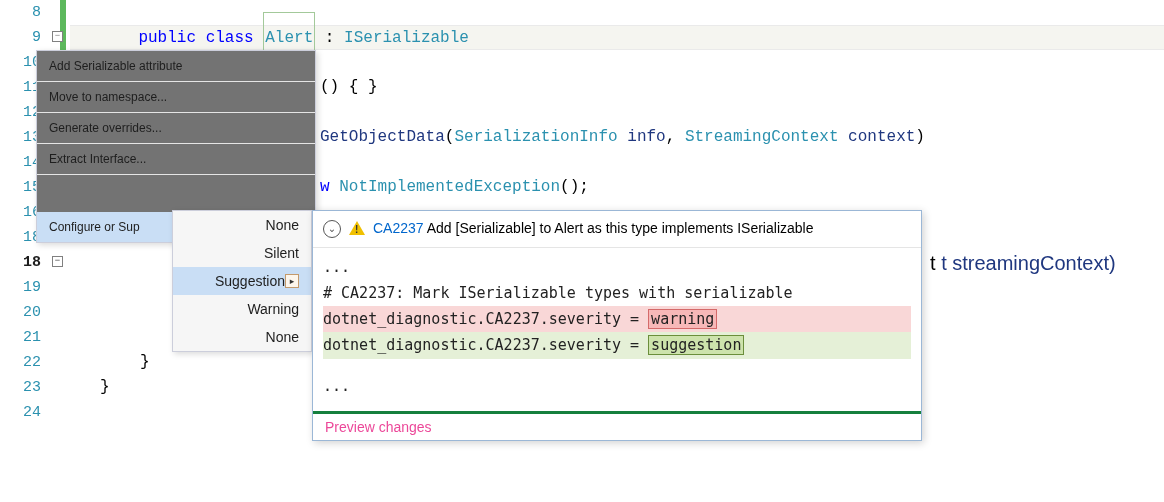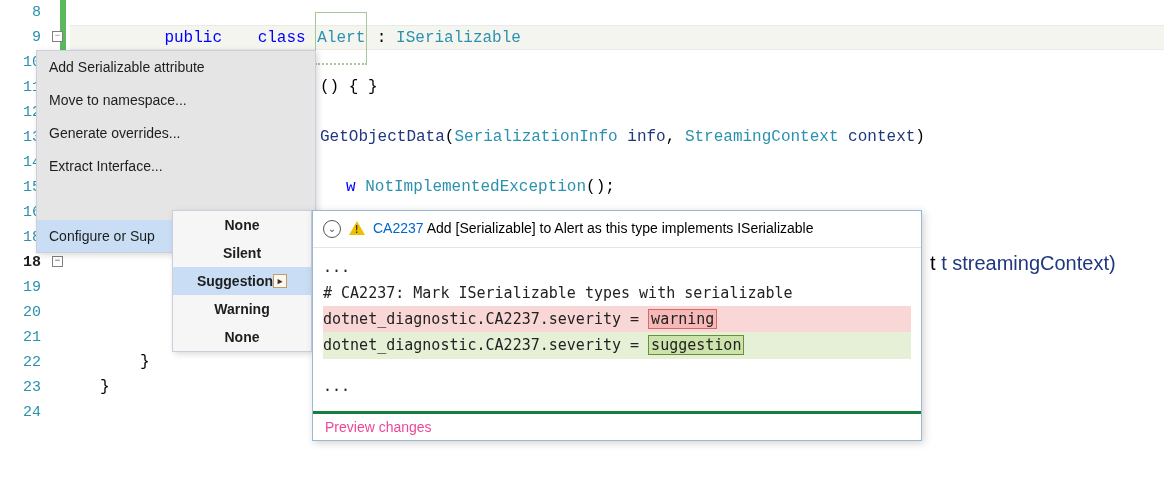--- a/index.html
+++ b/index.html
@@ -71,43 +71,43 @@
   white-space: pre;
   font-size: 16px;
   padding-left: 30px;
   position: relative;
 }
 .code-line.current-line {
   background: #f5f5f0;
   border-top: 1px solid #eaeaea;
   border-bottom: 1px solid #eaeaea;
 }
-.kw { color: #0000ff; margin-left: 26px; }
+.kw { color: #0000ff; }
 .type { color: #2b91af; }
 .ident { color: #1f377f; }
 .param { color: #1f377f; }
 .punct { color: #000; }
 .class-name {
   color: #2b91af;
   border: 1px solid #a3c99a;
   border-bottom: 2px dotted #a3c99a;
   padding: 16px 1px;
 }
 
 
 .ctx-menu {
   position: absolute;
   left: 36px;
   top: 50px;
   width: 280px;
-  background: #e5e5e5;
+  background: #737373;
   border: 1px solid #cccedb;
   box-shadow: 2px 2px 6px rgba(0,0,0,0.15);
   font-family: "Segoe UI", sans-serif;
-  font-size: 14px;
+  font-size: 12px;
   z-index: 10;
 }
 .ctx-item {
   padding: 8px 12px;
   border-bottom: 1px solid #e5e5e5;
   color: #1e1e1e;
   cursor: pointer;
 }
 .ctx-item:last-child { border-bottom: none; }
 .ctx-item.hover {
@@ -126,23 +126,22 @@
   box-shadow: 2px 2px 6px rgba(0,0,0,0.15);
   font-family: "Segoe UI", sans-serif;
   font-size: 14px;
   z-index: 20;
 }
 .sub-item {
   padding: 6px 12px;
   color: #1e1e1e;
   cursor: pointer;
   display: flex;
-  justify-content: center;
+  justify-content: flex-end;
   align-items: center;
-  font-weight: bold;
 }
 .sub-item.hover {
   background: #c9def5;
 }
 .sub-arrow {
   width: 14px;
   height: 14px;
   border: 1px solid #c49a6c;
   background: #fdf6ec;
   display: inline-flex;

